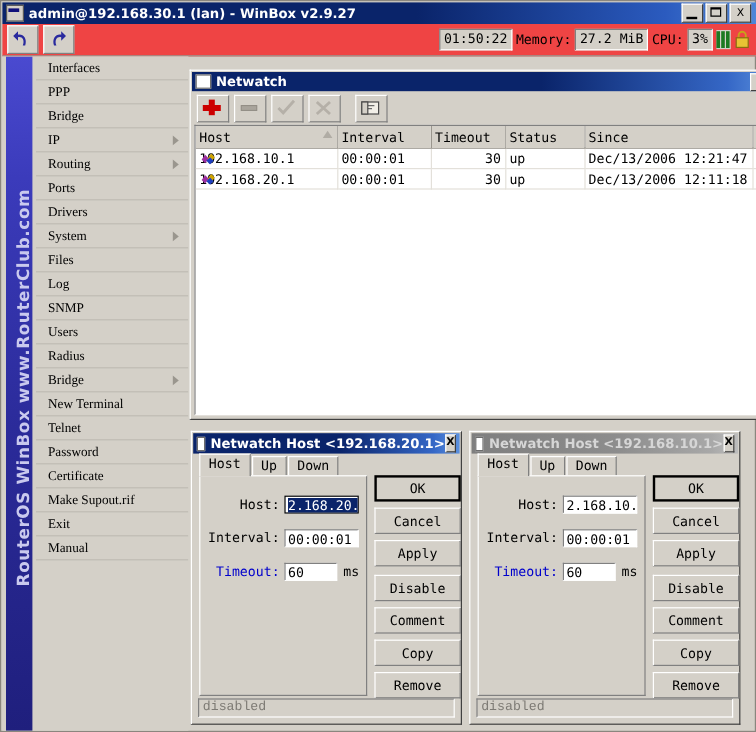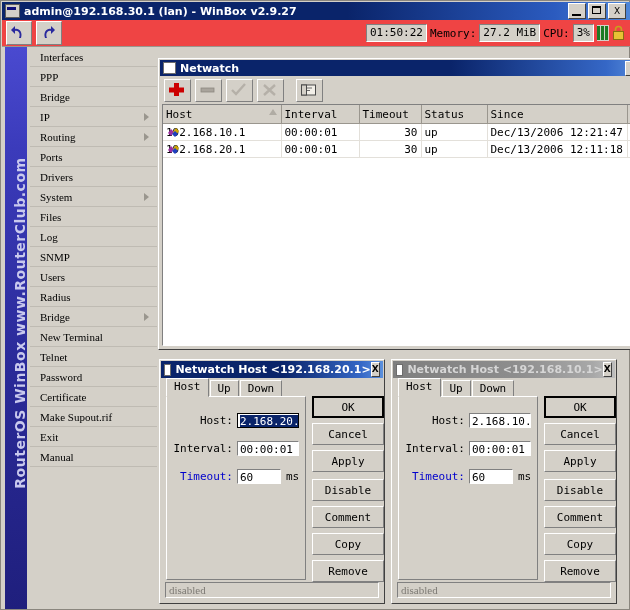--- a/index.html
+++ b/index.html
@@ -239,21 +239,21 @@
     font-family:"DejaVu Sans Mono","Liberation Mono",monospace;font-size:11px;color:#000;
     text-align:center;line-height:21px;box-sizing:border-box;
   }
   .dbtn.default{border:2px solid #000000;line-height:19px;}
   .dbtn.gap{margin-top:7px;}
   .dlg-status{
     position:absolute;left:5px;right:5px;bottom:5px;height:16px;
     background:#d4d0c8;
     border-top:1px solid #808080;border-left:1px solid #808080;
     border-right:1px solid #ffffff;border-bottom:1px solid #ffffff;
-    font-family:Liberation Serif, serif;font-size:11px;color:#7d7a74;
+    font-family:Liberation Mono, monospace;font-size:11px;color:#7d7a74;
     line-height:15px;padding-left:3px;box-sizing:border-box;
   }
 </style>
 </head>
 <body>
 
 <div id="app">
 
   <div class="titlebar">
     <div class="tb-icon"></div>

